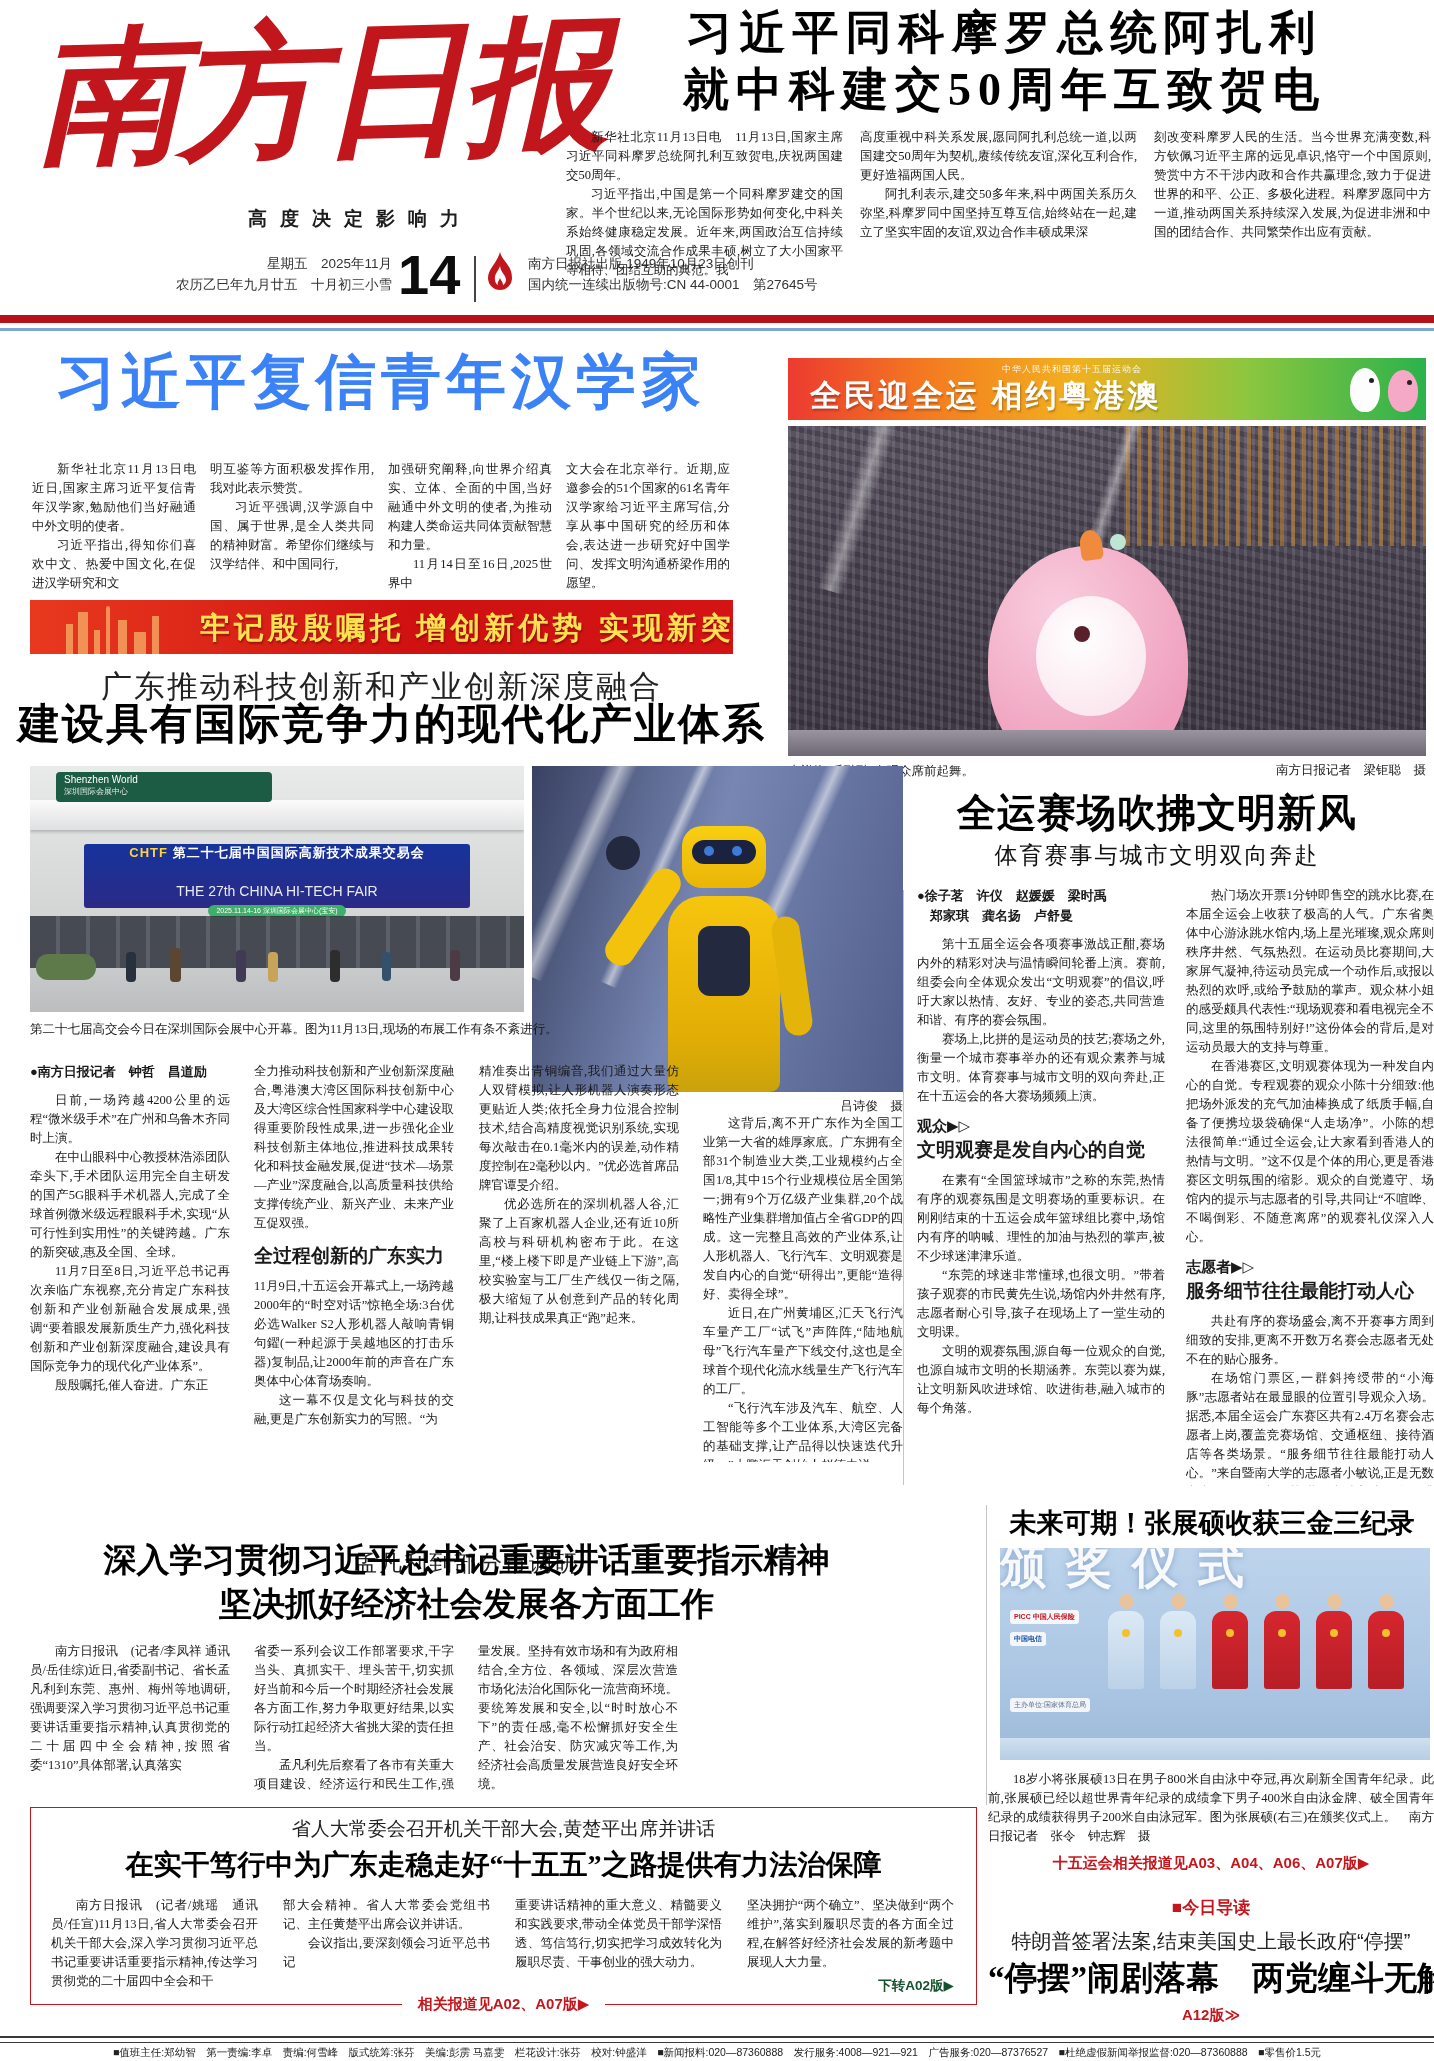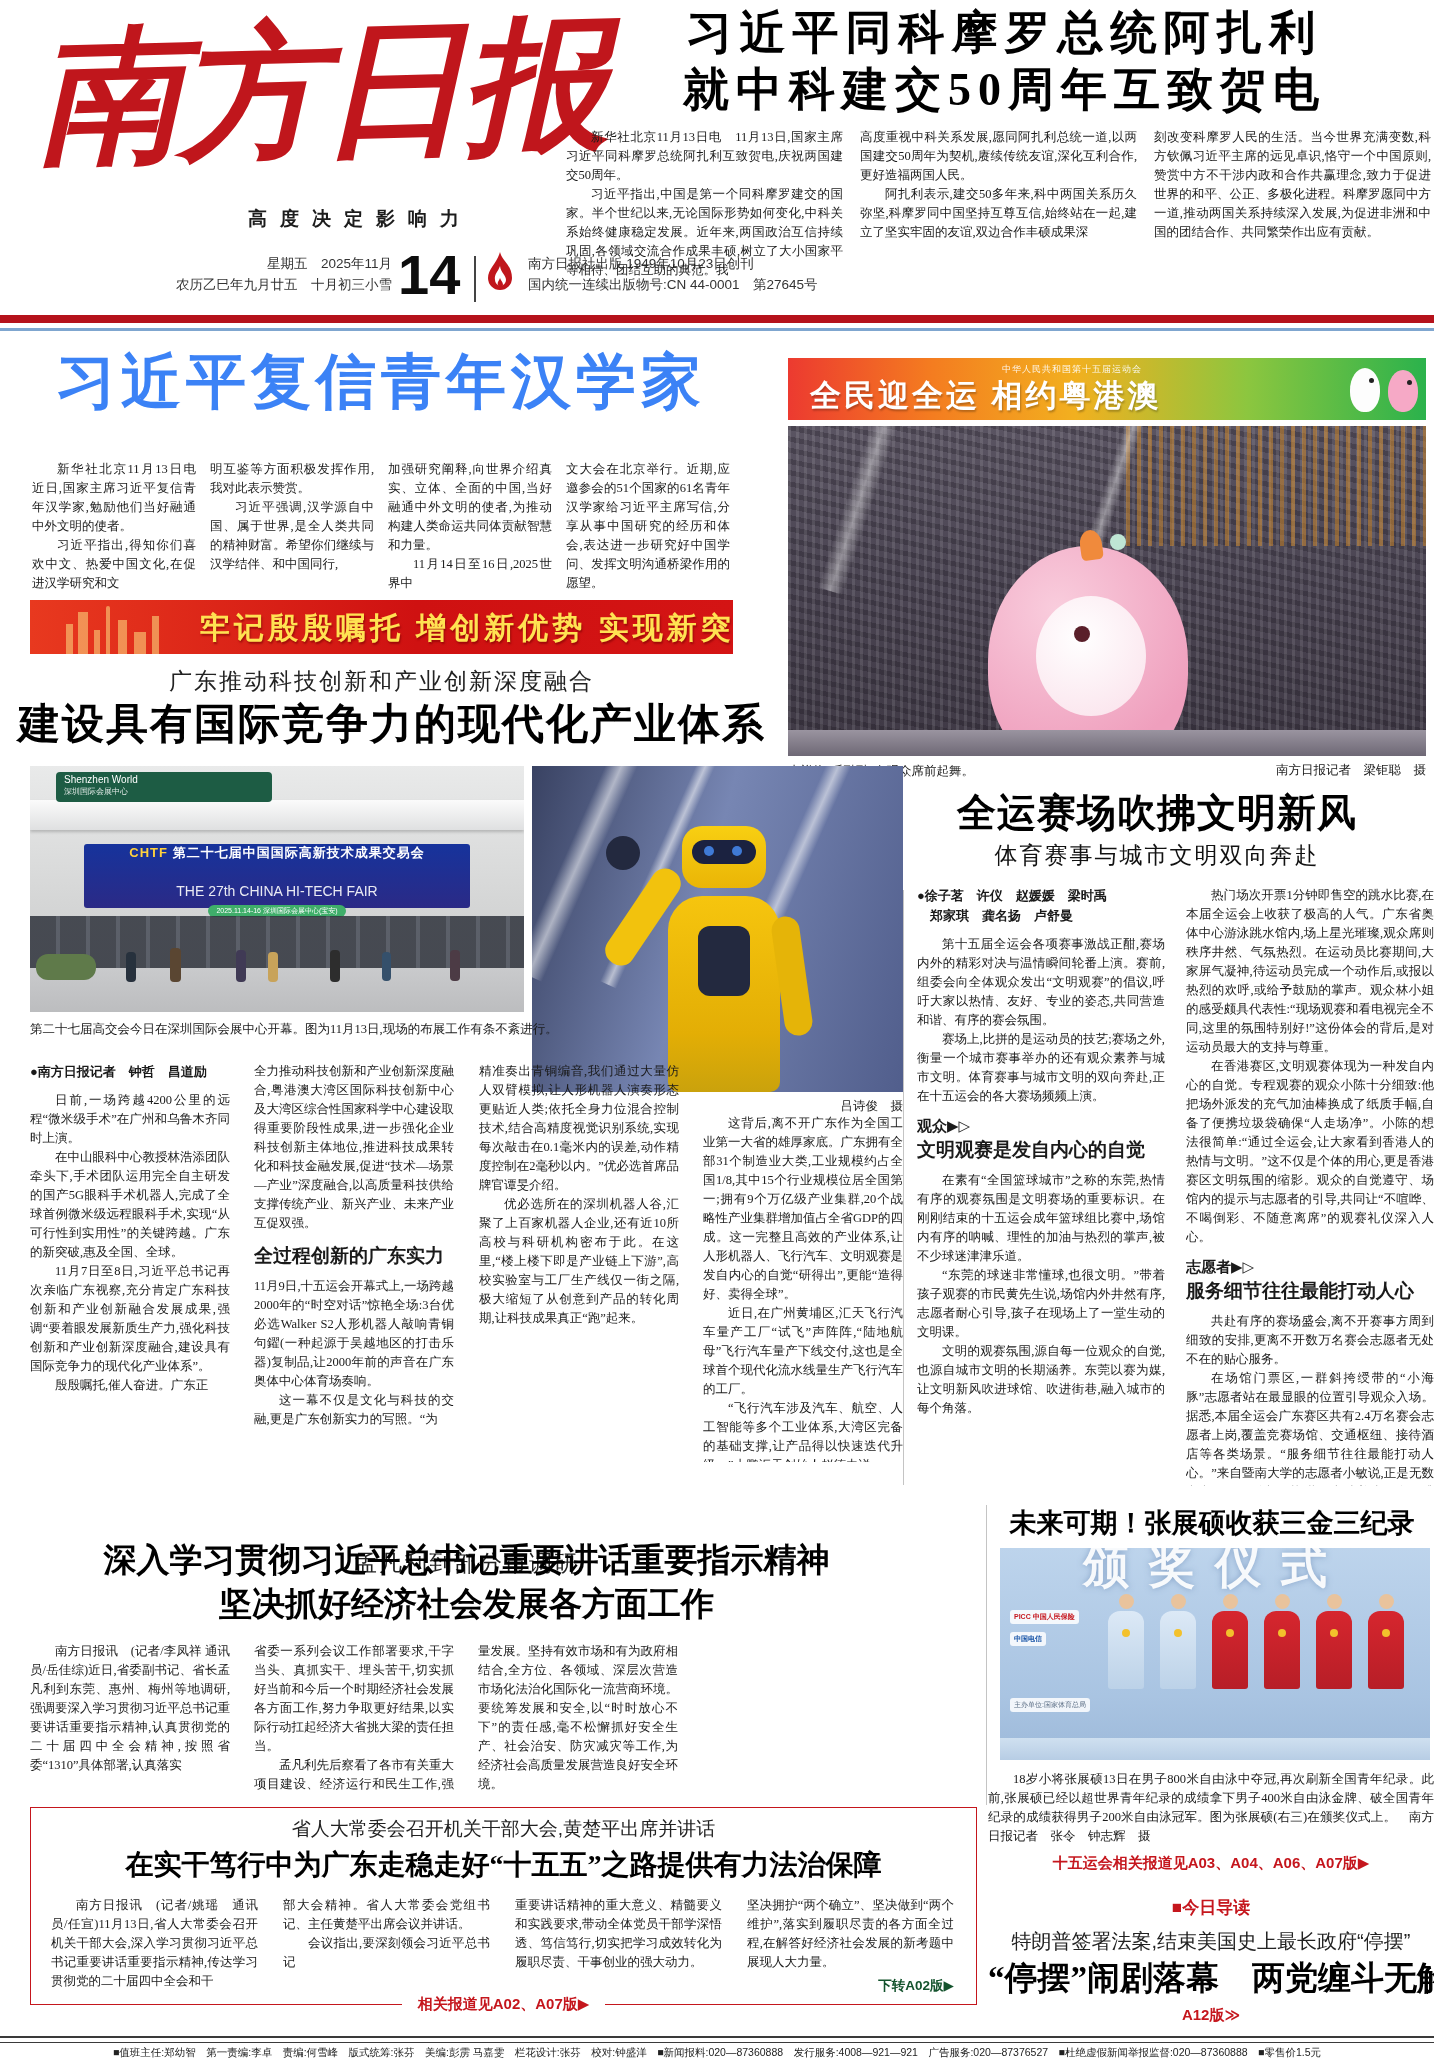--- a/index.html
+++ b/index.html
@@ -16,21 +16,21 @@
   #slogan{left:248px;top:206px;font-size:19px;letter-spacing:13px;color:#1c1c1c;font-weight:600;}
   .dateline{font-size:13.5px;line-height:21px;color:#333;}
   #pagenum{left:398px;top:242px;font-size:56px;font-weight:700;color:#0d0d0d;}
   .vbar{width:2px;background:#444;}
   
   .rule-red{left:0;width:1434px;height:8px;background:#b5121b;}
   .rule-blue{left:0;width:1434px;height:3px;background:#7fa6cf;}
   
   .headline-top{font-size:46px;font-weight:900;letter-spacing:7px;line-height:57px;color:#000;}
   .h-hanxue{font-size:60px;font-weight:900;letter-spacing:5px;color:#3b82f6;white-space:nowrap;}
-  .kicker{font-size:23px;color:#222;letter-spacing:2px;}
+  .kicker{font-size:31px;color:#222;letter-spacing:2px;}
   .h-industry{font-size:42px;font-weight:900;letter-spacing:2px;color:#000;white-space:nowrap;}
   .h-civility{font-size:39px;font-weight:900;letter-spacing:1px;color:#000;white-space:nowrap;}
   .sub-civility{font-size:23px;color:#111;letter-spacing:2px;}
   .h-meng{font-size:33px;font-weight:900;color:#000;white-space:nowrap;}
   .h-renda{font-size:28px;font-weight:900;color:#000;white-space:nowrap;}
   .h-zhang{font-size:27px;font-weight:900;color:#000;white-space:nowrap;}
   .h-daodu{font-size:33px;font-weight:900;color:#000;white-space:nowrap;}
   
   .colrow{display:flex;}
   .col{text-align:justify;font-size:12.5px;line-height:19px;color:#1a1a1a;overflow:hidden;
@@ -65,21 +65,21 @@
   #crowd-photo{left:788px;top:426px;width:638px;height:330px;
      background:linear-gradient(180deg,#5a5462 0%,#4b4553 45%,#3e3844 100%);}
   .crowd-noise{position:absolute;inset:0;
      background:repeating-linear-gradient(90deg,rgba(255,255,255,.10) 0 3px,transparent 3px 8px),
                 repeating-linear-gradient(12deg,rgba(20,16,24,.25) 0 5px,transparent 5px 11px);}
   .seats{position:absolute;right:0;top:0;width:300px;height:120px;opacity:.5;
      background:repeating-linear-gradient(90deg,#d98f2b 0 4px,transparent 4px 11px);}
   .beam{position:absolute;background:linear-gradient(90deg,transparent,rgba(255,255,255,.4),transparent);transform:rotate(18deg);}
   #awards-photo{left:1000px;top:1548px;width:430px;height:212px;
      background:linear-gradient(180deg,#bdd4ec,#a9c4e2 70%,#9db9d9);}
-  .awards-title{position:absolute;left:0;right:0;top:-12px;text-align:center;font-size:46px;font-weight:900;
+  .awards-title{position:absolute;left:0;right:0;top:-12px;text-align:left;font-size:46px;font-weight:900;
      color:rgba(255,255,255,.92);letter-spacing:20px;text-shadow:0 0 6px rgba(120,150,190,.8);}
   .sponsor{position:absolute;background:rgba(255,255,255,.85);border-radius:3px;font-size:7px;
      padding:2px 4px;color:#c5161d;font-weight:700;}
   .athlete{position:relative;width:42px;margin:0 5px;}
   .athlete .head{width:15px;height:15px;border-radius:50%;background:#e9c39c;margin:0 auto;}
   .athlete .body{width:36px;height:78px;border-radius:12px 12px 3px 3px;margin:2px auto 0;position:relative;}
   .athlete .medal{position:absolute;left:14px;top:18px;width:8px;height:8px;border-radius:50%;background:#f3c12c;}
   .suit-blue{background:linear-gradient(180deg,#dce9f6,#bcd2e8);}
   .suit-red{background:linear-gradient(180deg,#d6262e,#b71e27);}
   #expo-photo{left:30px;top:766px;width:494px;height:246px;background:linear-gradient(180deg,#e9eaea,#d5d6d6 55%,#c7c8ca);}

